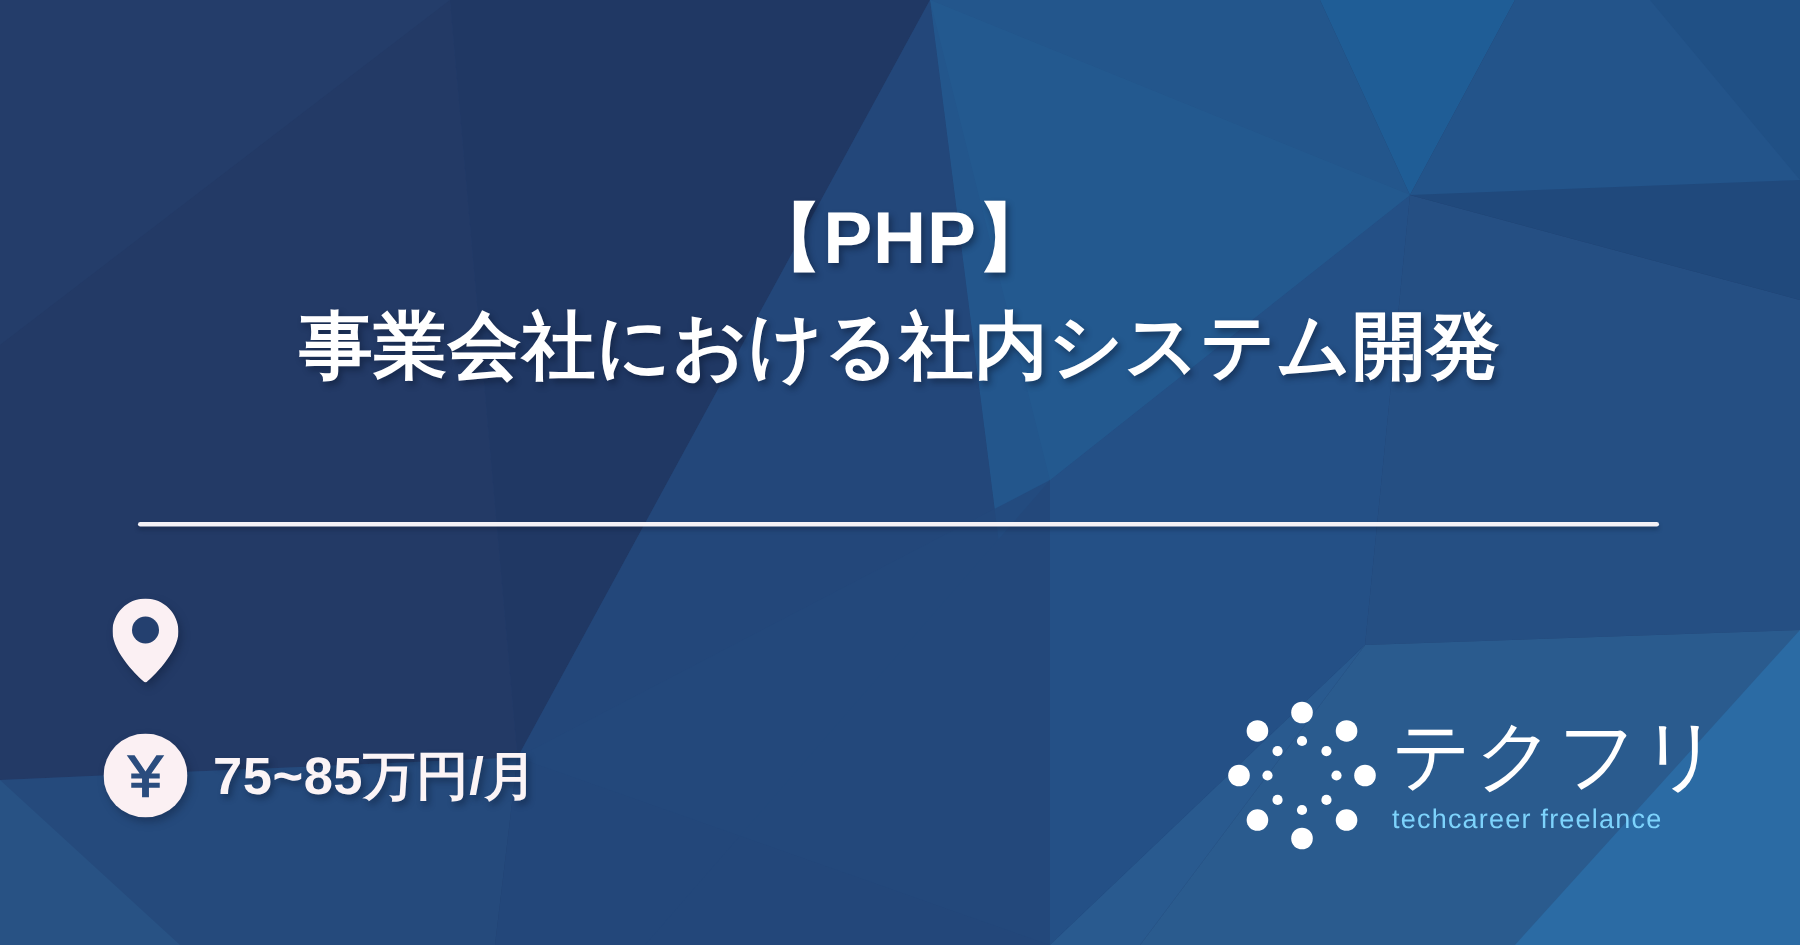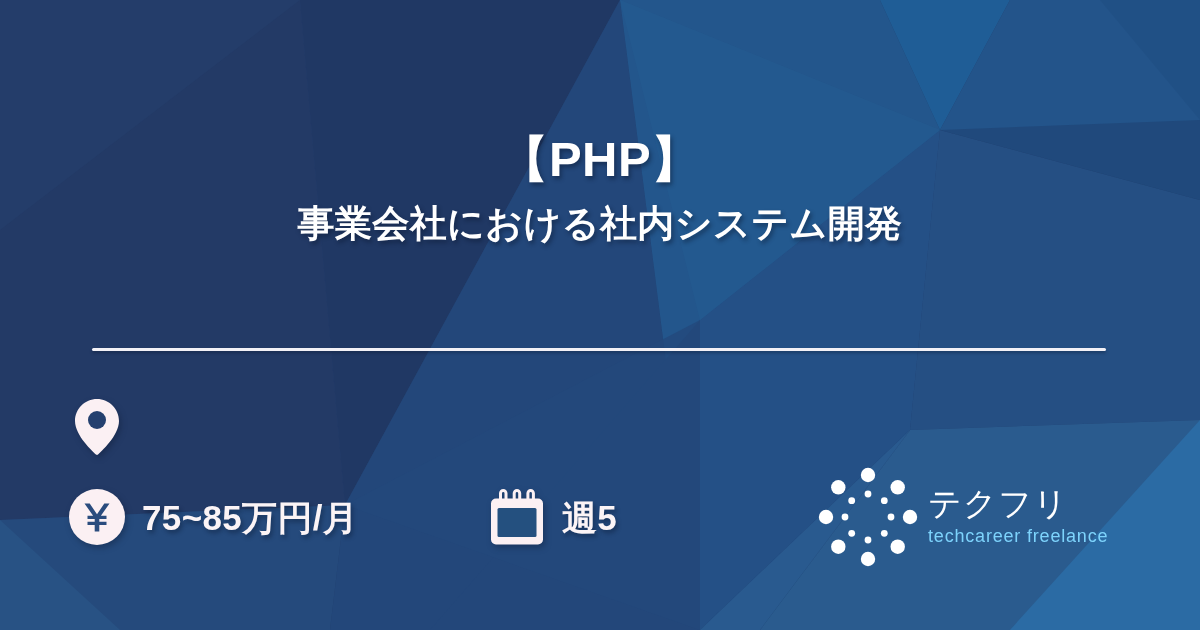--- a/index.html
+++ b/index.html
@@ -47,21 +47,21 @@
     color: #ffffff;
   }
   .title-line {
     font-weight: 700;
     letter-spacing: 0.01em;
     line-height: 1.30;
     text-shadow: 2px 3px 4px rgba(8, 20, 42, 0.45);
     white-space: nowrap;
   }
   .title-line-1 { font-size: 49px; }
-  .title-line-2 { font-size: 37px; margin-top: 8px; }
+  .title-line-2 { font-size: 49px; margin-top: 8px; }
 
   
   .divider {
     position: absolute;
     left: 92px;
     top: 348px;
     width: 1014px;
     height: 3px;
     background: #f3f1f6;
     border-radius: 2px;
@@ -127,21 +127,21 @@
     flex: 0 0 100px;
   }
   .logo-mark svg { display: block; }
   .logo-text {
     margin-left: 10px;
     display: flex;
     flex-direction: column;
     justify-content: center;
   }
   .logo-title {
-    font-size: 33px;
+    font-size: 52px;
     font-weight: 400;
     color: #ffffff;
     line-height: 1.05;
     letter-spacing: 0.04em;
     white-space: nowrap;
   }
   .logo-tagline {
     font-size: 18px;
     font-weight: 400;
     color: #7dd3fc;
@@ -214,32 +214,20 @@
         <div class="meta-cell col-1">
           <span class="meta-icon">
             <svg width="56" height="56" viewBox="0 0 56 56" aria-hidden="true">
               <circle cx="28" cy="28" r="28" fill="#fbf0f3"></circle>
               <path d="M15.5 14.5h5.2L28 25.3l7.3-10.8h5.2l-8.6 12.2h5.6v3.3h-7.2v2.8h7.2v3.3h-7.2v6.4h-4.6v-6.4h-7.2v-3.3h7.2v-2.8h-7.2v-3.3h5.6z" fill="#2a4c7e"></path>
             </svg>
           </span>
           <span class="meta-label">75~85万円/月</span>
         </div>
 
-        <div class="meta-cell col-2">
-          <span class="meta-icon">
-            <svg width="52" height="56" viewBox="0 0 52 56" aria-hidden="true">
-              <rect x="9.5" y="1.5" width="5.5" height="13" rx="2.75" fill="none" stroke="#fbf0f3" stroke-width="3"></rect>
-              <rect x="23.2" y="1.5" width="5.5" height="13" rx="2.75" fill="none" stroke="#fbf0f3" stroke-width="3"></rect>
-              <rect x="36.9" y="1.5" width="5.5" height="13" rx="2.75" fill="none" stroke="#fbf0f3" stroke-width="3"></rect>
-              <path d="M5 9.5h42a5 5 0 0 1 5 5v36a5 5 0 0 1-5 5H5a5 5 0 0 1-5-5v-36a5 5 0 0 1 5-5z" fill="#fbf0f3"></path>
-              <rect x="6.5" y="19" width="39" height="29" rx="1.5" fill="#24507f"></rect>
-            </svg>
-          </span>
-          <span class="meta-label">週5</span>
-        </div>
 
       </div>
 
     </div>
 
     <div class="logo">
       <span class="logo-mark">
         <svg width="100" height="100" viewBox="0 0 100 100" aria-hidden="true">
           <g fill="#ffffff">
 

